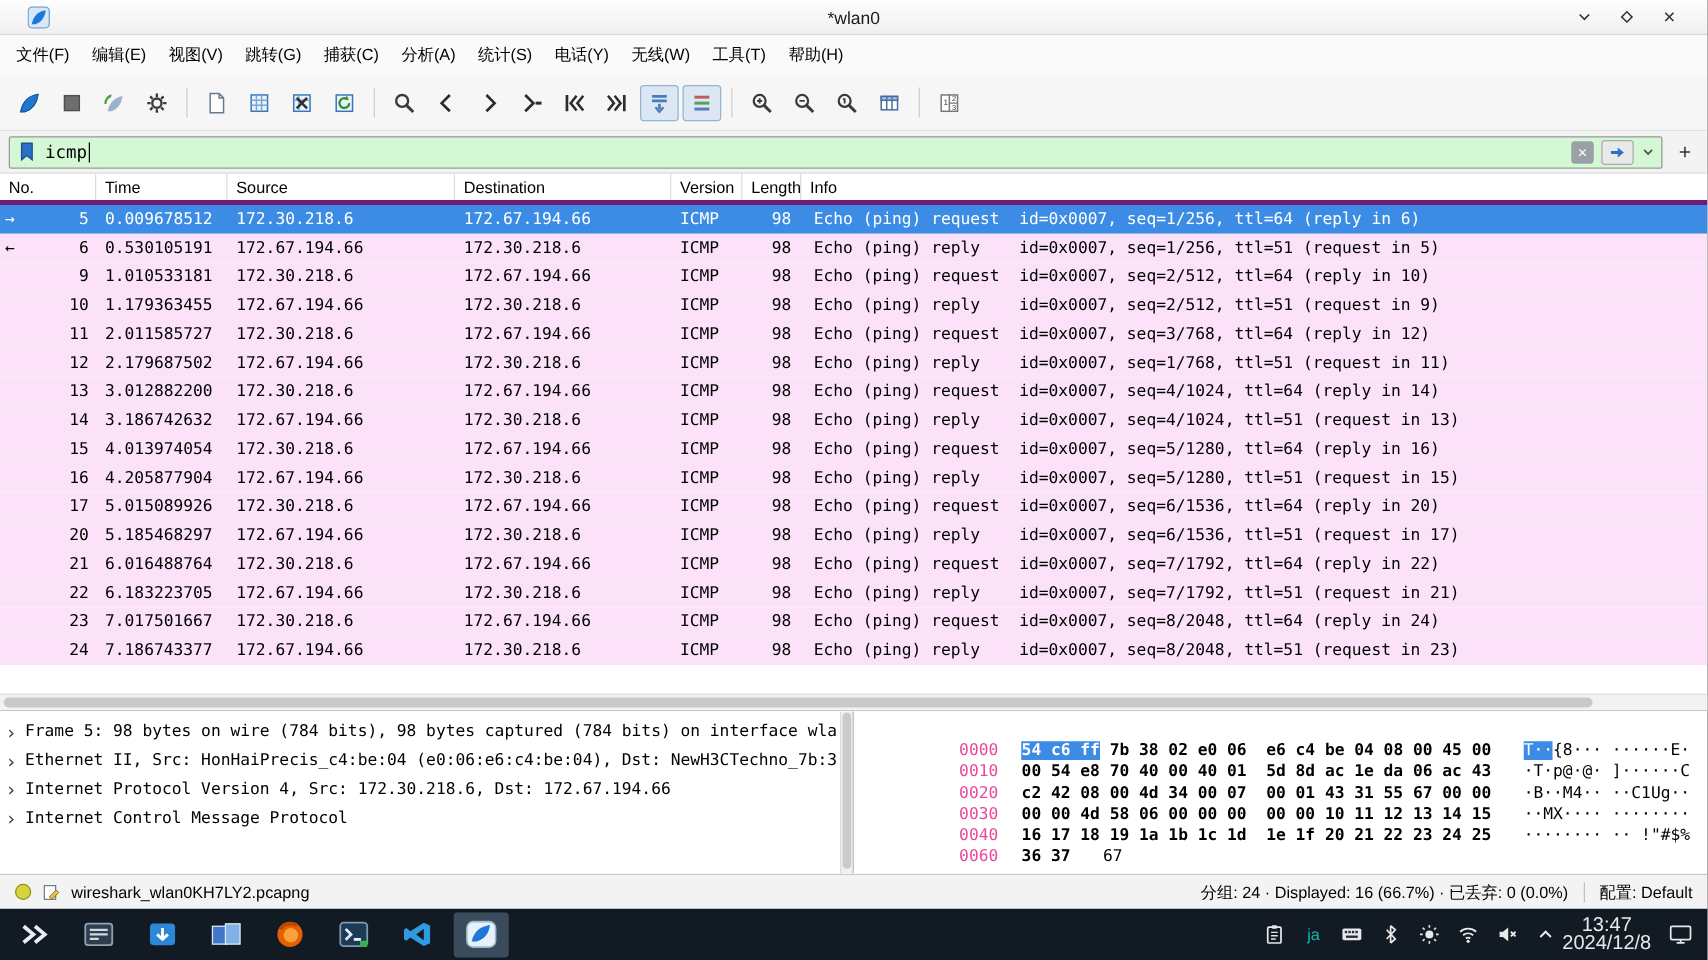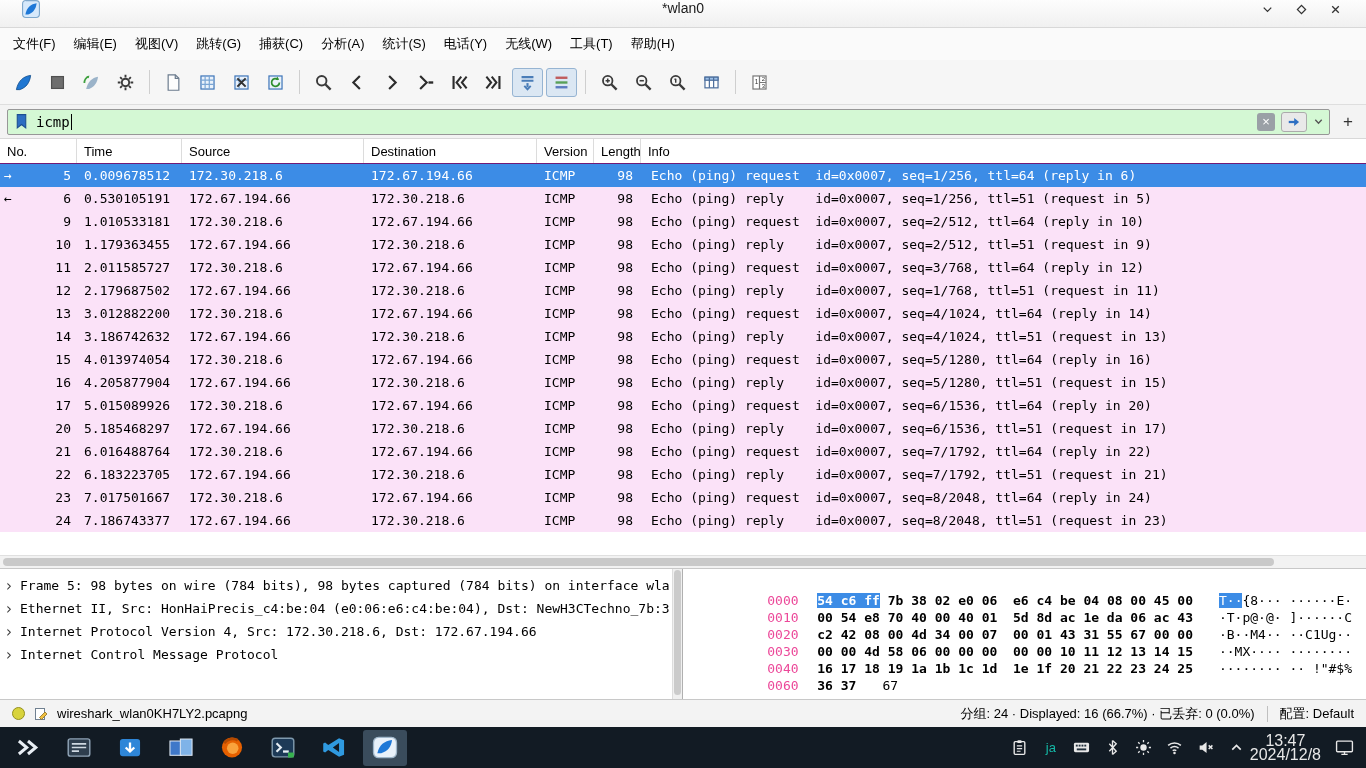--- a/index.html
+++ b/index.html
@@ -1,20 +1,20 @@
 <!DOCTYPE html>
 <html><head>
 <meta charset="utf-8">
 <style>
 *{margin:0;padding:0;box-sizing:border-box;}
 html,body{width:1366px;height:768px;overflow:hidden;background:#000;}
 .screen{width:1366px;height:768px;display:flex;flex-direction:column;font-family:"Liberation Sans",sans-serif;background:#fff;color:#000;}
 
 
-.titlebar{flex:0 0 28px;background:linear-gradient(#fdfdfd,#f0f0f0);display:flex;align-items:flex-start;padding:0 22px;border-bottom:1px solid #d8d8d8;position:relative;gap:32px;}
+.titlebar{flex:0 0 28px;background:linear-gradient(#fdfdfd,#f0f0f0);display:flex;align-items:center;padding:0 22px;border-bottom:1px solid #d8d8d8;position:relative;gap:32px;}
 .win-app-icon svg{width:18px;height:18px;display:block;}
 .title{position:absolute;left:0;right:0;text-align:center;font-size:14px;color:#1a1a1a;}
 .win-controls{margin-left:auto;display:flex;gap:16px;z-index:1;}
 .win-btn{width:18px;height:18px;display:flex;align-items:center;justify-content:center;}
 .win-btn svg{width:15px;height:15px;display:block;}
 
 
 .menubar{flex:0 0 32px;background:#fafafa;display:flex;align-items:center;padding:0 4px;font-size:13px;}
 .menu-item{padding:5px 9px;border-radius:3px;white-space:nowrap;}
 
@@ -32,21 +32,21 @@
 .filter-text{flex:1;font-family:"DejaVu Sans Mono",monospace;font-size:14px;display:flex;align-items:center;}
 .filter-text::after{content:"";width:1px;height:16px;background:#000;margin-left:1px;}
 .filter-clear{width:18px;height:18px;background:#9aa0a6;color:#fff;border-radius:3px;font-size:13px;display:flex;align-items:center;justify-content:center;}
 .filter-apply{width:26px;height:20px;background:#e9e9e9;border:1px solid #ababab;border-radius:3px;display:flex;align-items:center;justify-content:center;}
 .filter-apply svg{width:14px;height:14px;display:block;}
 .filter-caret svg{width:11px;height:11px;display:block;}
 .filter-plus{width:22px;height:22px;font-size:17px;color:#333;display:flex;align-items:center;justify-content:center;}
 
 
 .plist{flex:1;display:flex;flex-direction:column;overflow:hidden;background:#fff;}
-.phead{flex:0 0 25px;display:grid;grid-template-columns:77px 105px 182px 173px 57px 47px auto;border-bottom:1px solid #701a75;background:#fff;font-size:13px;}
+.phead{flex:0 0 25px;display:grid;grid-template-columns:77px 105px 182px 173px 57px 47px auto;border-bottom:4px solid #701a75;background:#fff;font-size:13px;}
 .phead .hcell{display:flex;align-items:center;padding-left:7px;border-right:1px solid #dcdcdc;overflow:hidden;white-space:nowrap;}
 .phead .hcell:last-child{border-right:none;}
 .prow{height:23px;flex:0 0 23px;display:grid;grid-template-columns:77px 105px 182px 173px 57px 47px auto;font-family:"DejaVu Sans Mono",monospace;font-size:13px;background:#fbe2f8;}
 .prow span{display:flex;align-items:center;overflow:hidden;white-space:pre;}
 .prow .no{justify-content:flex-end;padding-right:6px;position:relative;}
 .prow .ind{position:absolute;left:4px;font-style:normal;}
 .prow .time,.prow .src,.prow .dst,.prow .proto{padding-left:7px;}
 .prow .len{justify-content:flex-end;padding-right:8px;}
 .prow .info{padding-left:10px;}
 .prow.selected{background:#3c8ce6;color:#fff;}

